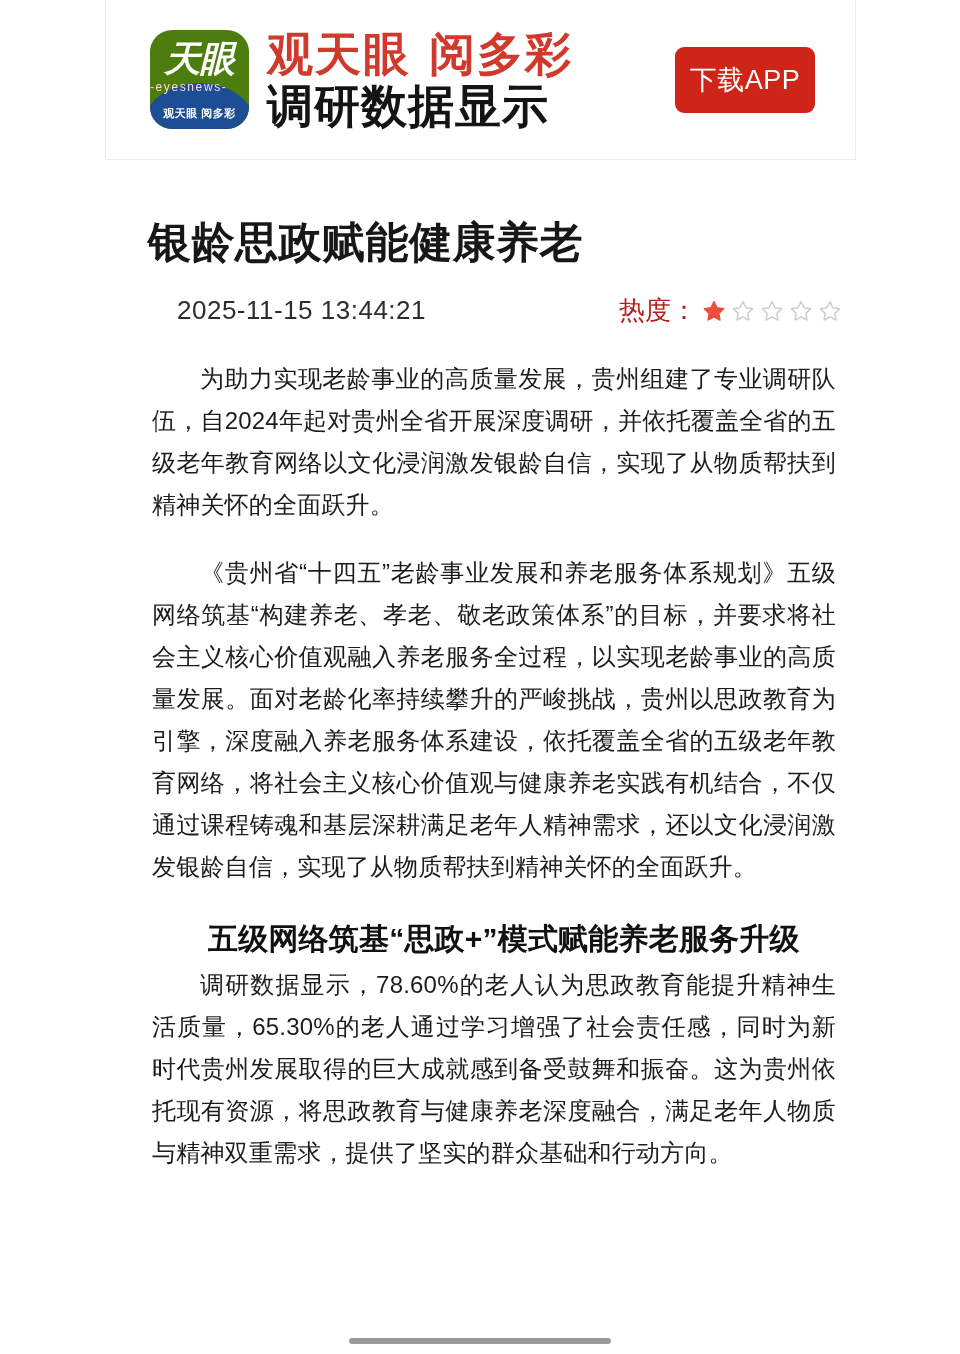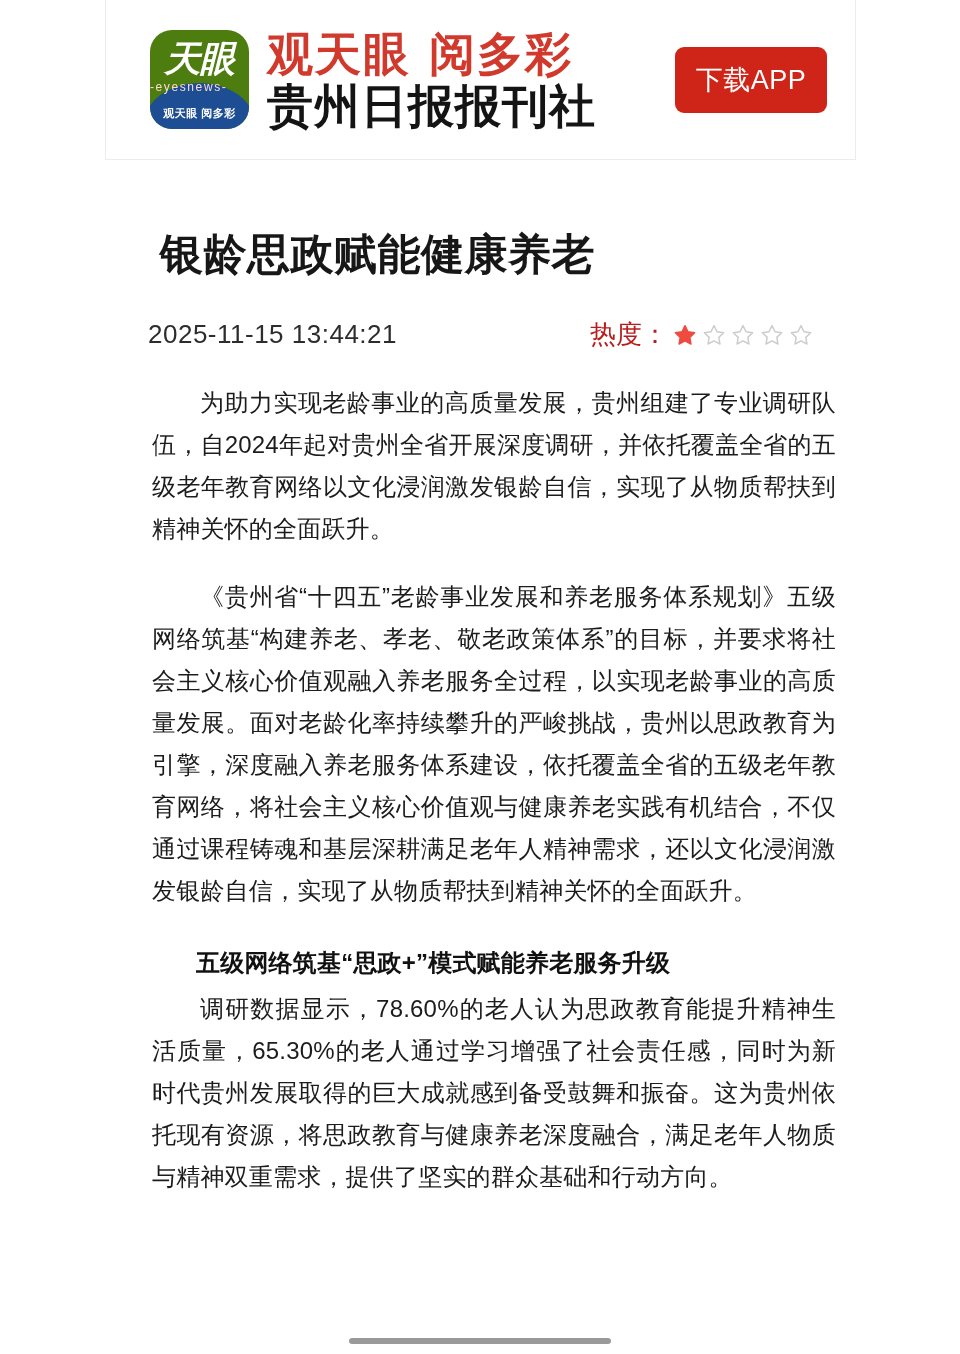--- a/index.html
+++ b/index.html
@@ -113,58 +113,59 @@
     line-height: 52px;
     font-weight: bold;
     color: #141414;
     letter-spacing: 1px;
     white-space: nowrap;
   }
 
   
   .download-btn {
     margin-left: auto;
-    margin-right: 28px;
+    margin-right: 40px;
     background: #cf2518;
     color: #ffffff;
     border: none;
     border-radius: 9px;
-    width: 152px;
+    width: 140px;
     height: 66px;
     font-size: 27px;
     font-family: "Liberation Sans", "DejaVu Sans", sans-serif;
     letter-spacing: 0.5px;
     cursor: pointer;
     padding: 0;
   }
 
   
   .article {
     position: absolute;
     left: 0;
     top: 160px;
     width: 960px;
   }
 
   .article-title {
-    margin: 12px;
+    margin: 0;
     padding: 57px 0 0 148px;
     font-size: 43px;
     line-height: 50px;
     font-weight: bold;
     color: #171717;
     letter-spacing: 0.5px;
   }
 
   .meta-row {
     display: flex;
     align-items: center;
     padding: 26px 0 0 148px;
     width: 664px;
     box-sizing: content-box;
+    margin-left: 29px;
   }
   .meta-date {
     font-size: 26px;
     color: #2d2d2d;
     letter-spacing: 0.5px;
     white-space: nowrap;
   }
   .heat-wrap {
     margin-left: auto;
     display: flex;
@@ -194,21 +195,21 @@
     line-height: 42px;
     color: #1c1c1c;
     text-indent: 2em;
     text-align: justify;
     letter-spacing: 0.2px;
   }
   .para.first { padding-top: 26px; }
   .subhead {
     margin: 0;
     padding-top: 26px;
-    font-size: 24px;
+    font-size: 30px;
     line-height: 42px;
     font-weight: bold;
     color: #111111;
     text-indent: 2em;
     letter-spacing: 0.2px;
   }
   .para.tight { padding-top: 0; }
 
   
   .home-indicator {
@@ -231,21 +232,21 @@
 
     <div class="logo-tile">
       <div class="tile-blue"></div>
       <div class="tile-glyph">天眼</div>
       <div class="tile-en">-eyesnews-</div>
       <div class="tile-sub">观天眼 阅多彩</div>
     </div>
 
     <div class="wordmark">
       <div class="wordmark-top"><span>观天眼</span><span class="gap"></span><span>阅多彩</span></div>
-      <div class="wordmark-bottom">贵州日报报刊社</div>
+      <div class="wordmark-bottom">调研数据显示</div>
     </div>
 
   </div>
 
   <button class="download-btn">下载APP</button>
 </div>
 
 <div class="article">
 
   <h1 class="article-title">银龄思政赋能健康养老</h1>

